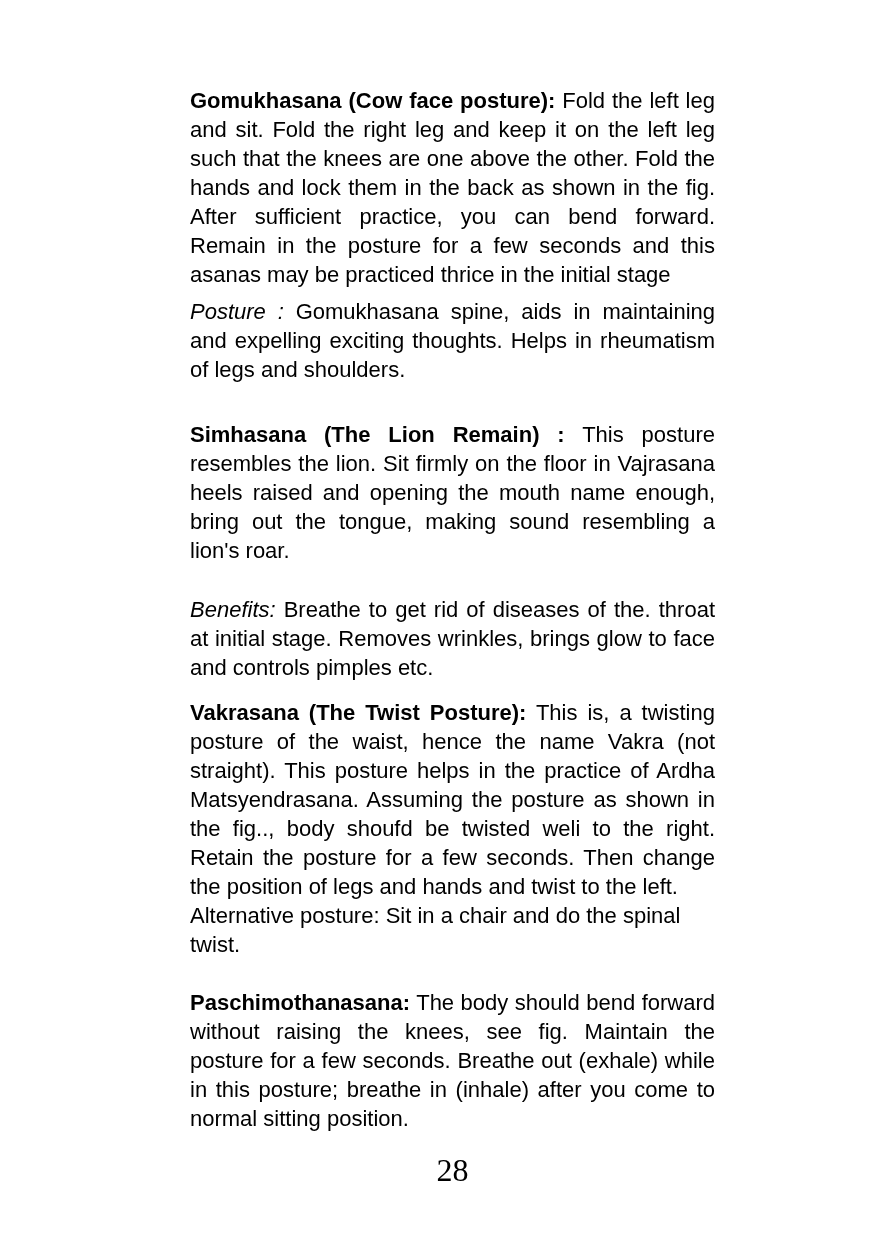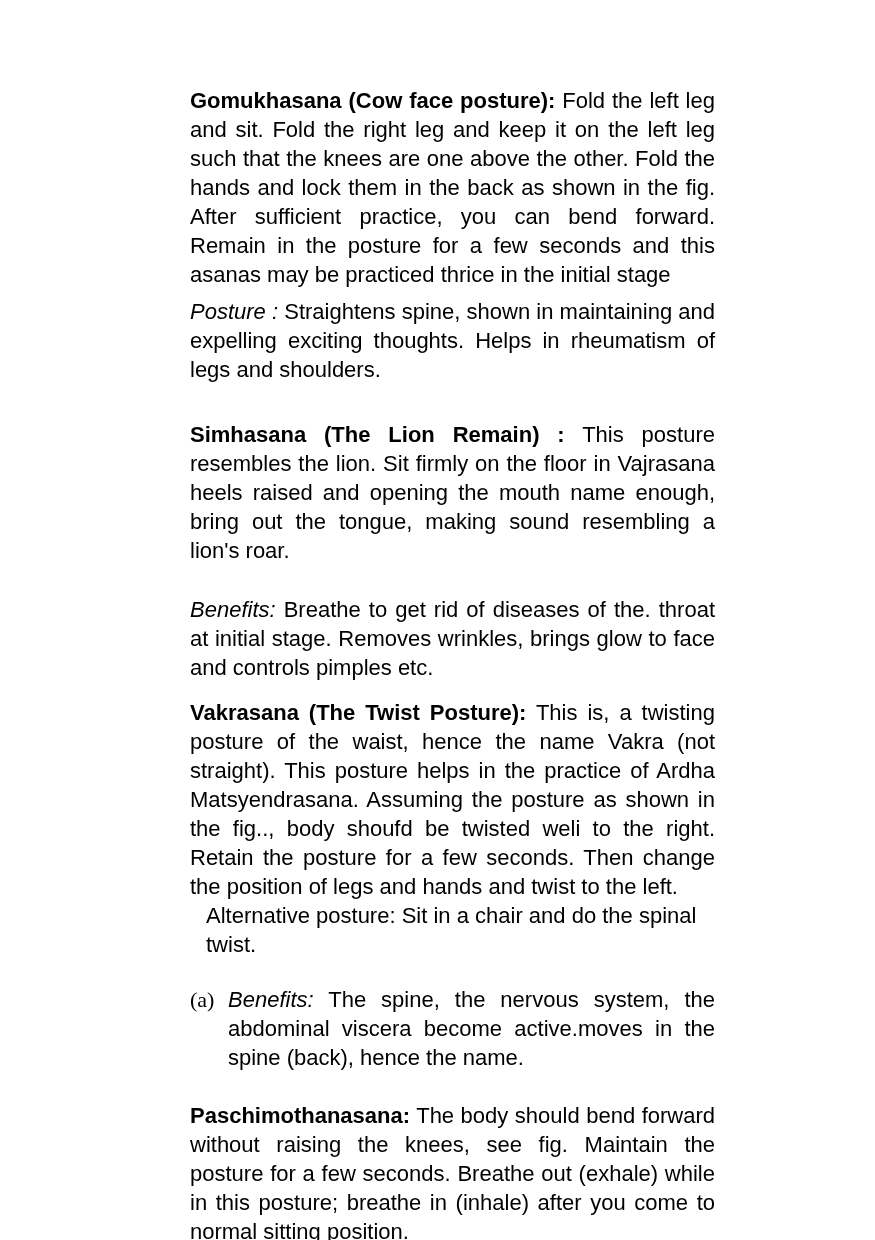--- a/index.html
+++ b/index.html
@@ -11,21 +11,21 @@
     margin: 0 auto;
     background: #ffffff;
     color: #000000;
     font-family: "Liberation Sans", sans-serif;
     font-size: 22px;
     line-height: 29px;
     padding: 86px 75px 0 105px;
     overflow: hidden;
   }
   .para { text-align: justify; }
-  .para.left { text-align: left; margin-left: 16px; }
+  .para.left { text-align: left; }
   .lead-bold { font-weight: bold; }
   .lead-italic { font-style: italic; }
   
   .gap-tight   { margin-top: 8px; }
   .gap-large   { margin-top: 36px; }
   .gap-med30   { margin-top: 30px; }
   .gap-med28   { margin-top: 16px; }
   .gap-none    { margin-top: 0; }
   .gap-med26   { margin-top: 26px; }
   .gap-med29   { margin-top: 29px; }
@@ -45,29 +45,28 @@
     line-height: 30px;
   }
 </style>
 </head>
 <body>
 
 <div class="page">
 
   <p class="para"><span class="lead-bold">Gomukhasana (Cow face posture):</span><span> Fold the left leg and sit. Fold the right leg and keep it on the left leg such that the knees are one above the other. Fold the hands and lock them in the back as shown in the fig. After sufficient practice, you can bend forward. Remain in the posture for a few seconds and this asanas may be practiced thrice in the initial stage</span></p>
 
-  <p class="para gap-tight"><span class="lead-italic">Posture :</span><span> Straightens spine, shown in maintaining and expelling exciting thoughts. Helps in rheumatism of legs and shoulders.</span></p>
+  <p class="para gap-tight"><span class="lead-italic">Posture :</span><span> Gomukhasana spine, aids in maintaining and expelling exciting thoughts. Helps in rheumatism of legs and shoulders.</span></p>
 
   <p class="para gap-large"><span class="lead-bold">Simhasana (The Lion Remain) :</span><span> This posture resembles the lion. Sit firmly on the floor in Vajrasana heels raised and opening the mouth name enough, bring out the tongue, making sound resembling a lion's roar.</span></p>
 
   <p class="para gap-med30"><span class="lead-italic">Benefits:</span><span> Breathe to get rid of diseases of the. throat at initial stage. Removes wrinkles, brings glow to face and controls pimples etc.</span></p>
 
   <p class="para gap-med28"><span class="lead-bold">Vakrasana (The Twist Posture):</span><span> This is, a twisting posture of the waist, hence the name Vakra (not straight). This posture helps in the practice of Ardha Matsyendrasana. Assuming the posture as shown in the fig.., body shoufd be twisted weli to the right. Retain the posture for a few seconds. Then change the position of legs and hands and twist to the left.</span></p>
 
   <p class="para left gap-none"><span>Alternative posture: Sit in a chair and do the spinal twist.</span></p>
 
-  <p class="para hang gap-med26"><span class="marker">(a)</span><span class="lead-italic">Benefits:</span><span> The spine, the nervous system, the abdominal viscera become active.moves in the spine (back), hence the name.</span></p>
 
   <p class="para gap-med29"><span class="lead-bold">Paschimothanasana:</span><span> The body should bend forward without raising the knees, see fig. Maintain the posture for a few seconds. Breathe out (exhale) while in this posture; breathe in (inhale) after you come to normal sitting position.</span></p>
 
   <div class="page-number">28</div>
 
 </div>
 
 </body></html>

